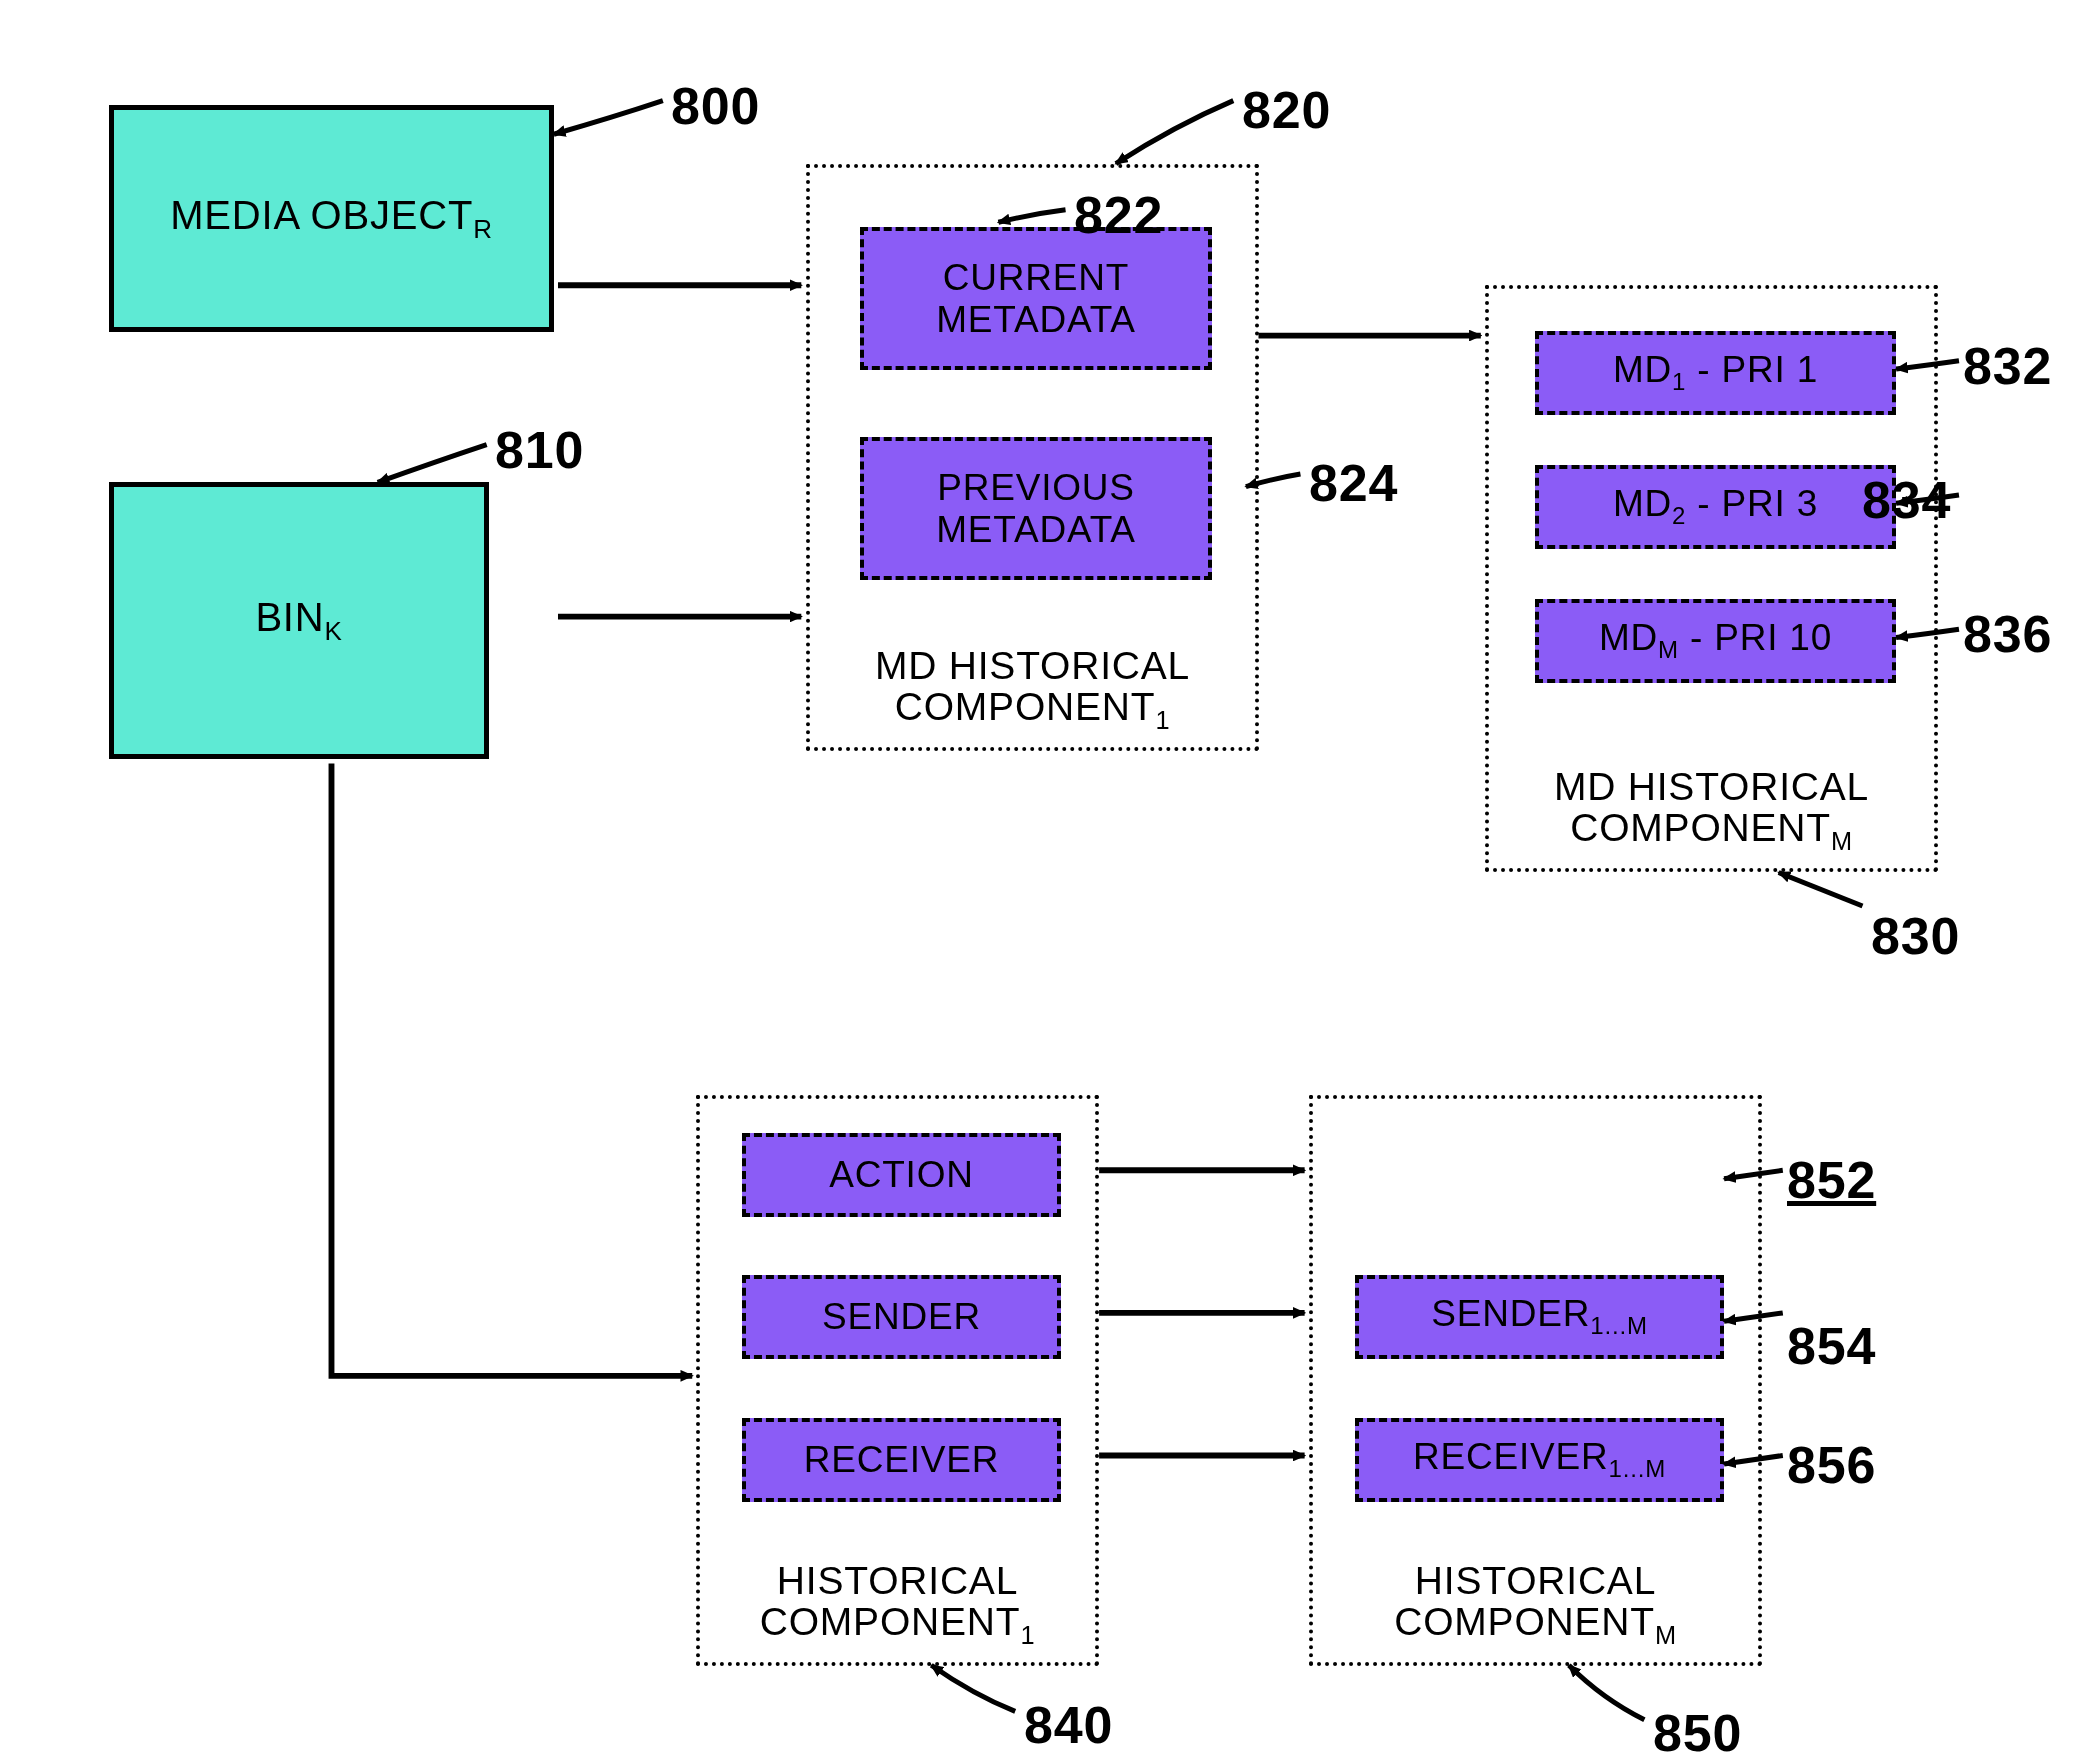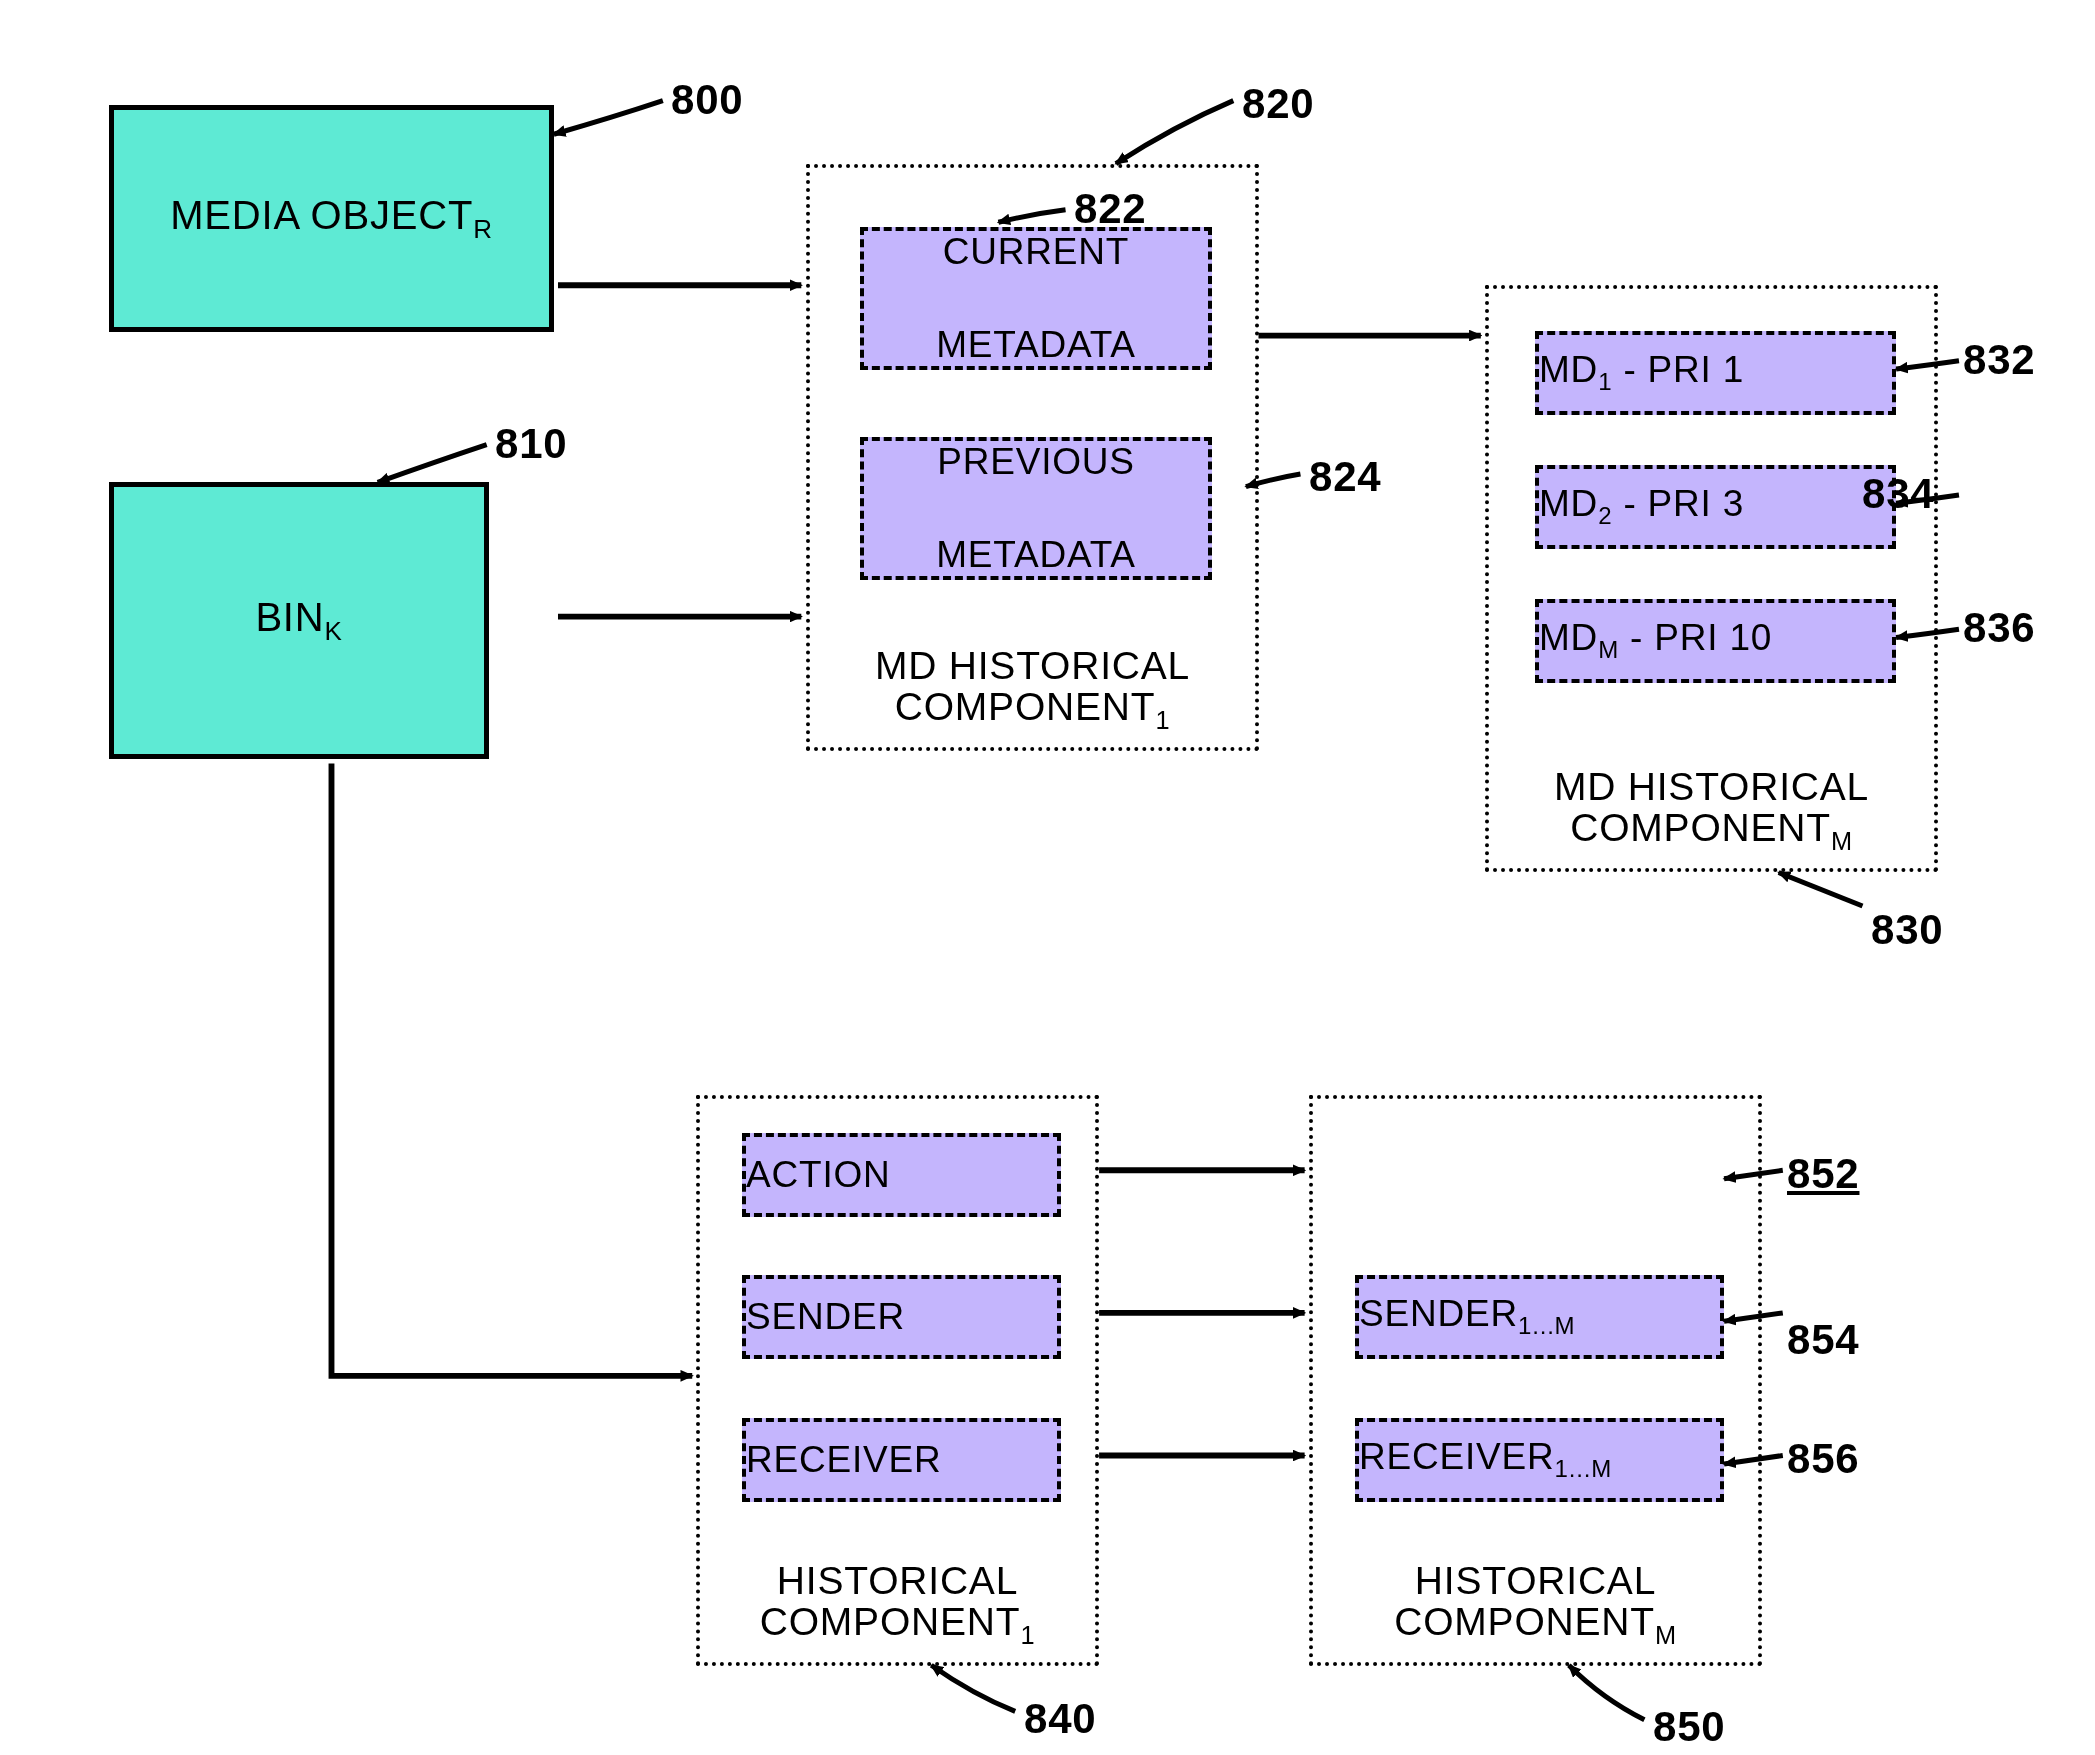--- a/index.html
+++ b/index.html
@@ -29,38 +29,38 @@
     position: absolute;
     border: 4.2px dotted #000;
     box-sizing: border-box;
     text-align: center;
   }
   .box-dashed {
     position: absolute;
     border: 4.2px dashed #000;
     display: flex;
     align-items: center;
-    justify-content: space-between;
+    justify-content: center;
     text-align: center;
     font-size: 37px;
     letter-spacing: 0.8px;
     box-sizing: border-box;
-    background: #c4b5fd;
+    background: #8b5cf6;
   }
   .caption {
     position: absolute;
     font-size: 39px;
     letter-spacing: 0.8px;
     text-align: center;
     width: 100%;
   }
   .refnum {
     position: absolute;
     font-weight: bold;
-    font-size: 42px;
+    font-size: 52px;
     letter-spacing: 0.8px;
   }
   sub { font-size: 0.65em; vertical-align: sub; }
   svg.overlay {
     position: absolute;
     left: 0; top: 0;
     width: 2095px; height: 1755px;
     pointer-events: none;
   }
 </style>

